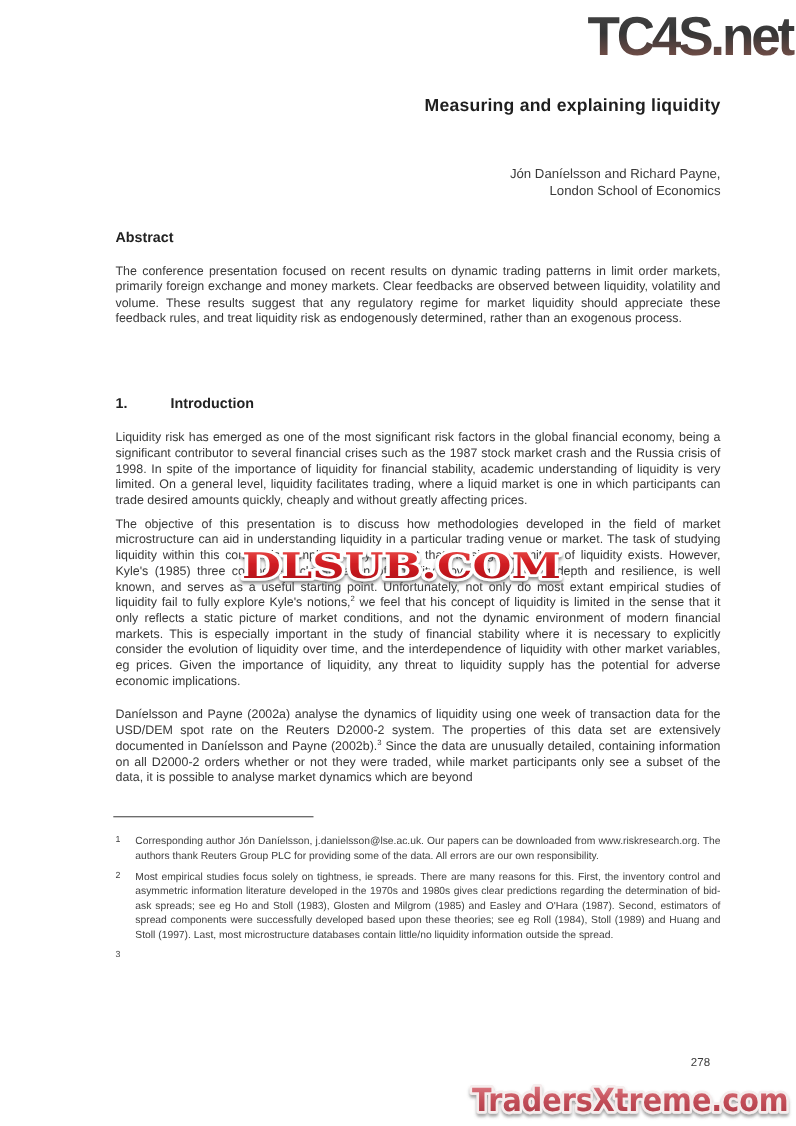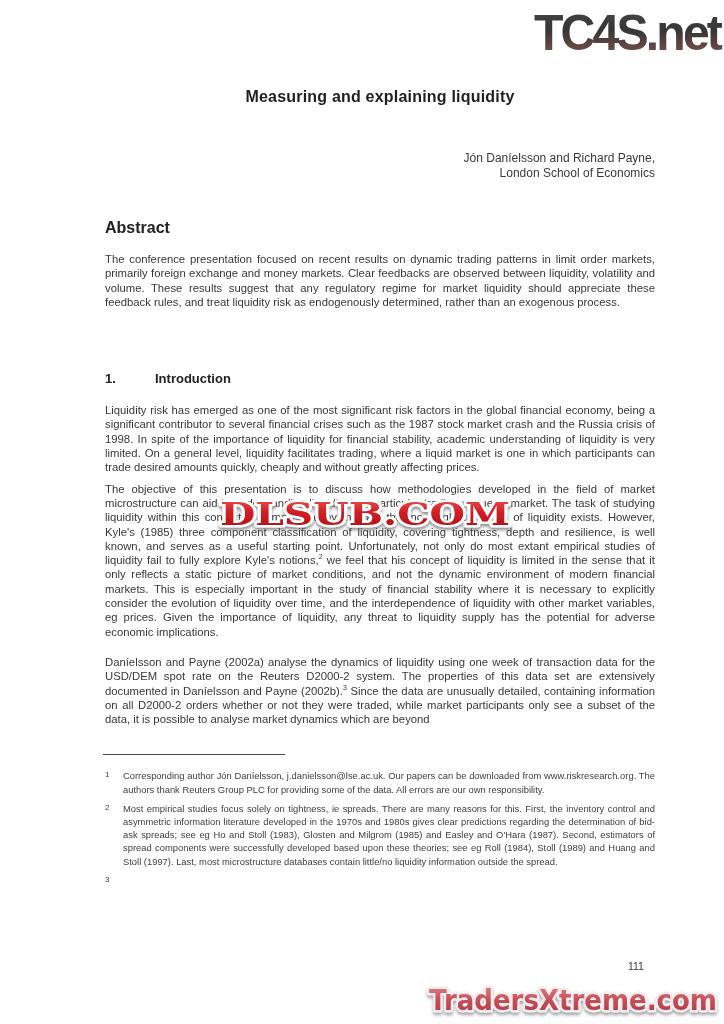--- a/index.html
+++ b/index.html
@@ -15,38 +15,38 @@
     padding-left: 16px;
   }
   .column {
     position: absolute;
     left: 105px;
     top: 0;
     width: 550px;
   }
   .title {
     margin-top: 86px;
-    text-align: center;
+    text-align: right;
     font-size: 16px;
     line-height: 22px;
     font-weight: bold;
     color: #1f1f1f;
     letter-spacing: 0.2px;
   }
   .title sup { font-size: 60%; vertical-align: super; line-height: 0; }
   .authors {
     margin-top: 43px;
     text-align: right;
     font-size: 12px;
     line-height: 15px;
     color: #3a3a3a;
   }
   .abstract-h {
-    margin-top: 39px;
-    font-size: 16px;
+    margin-top: 27px;
+    font-size: 13px;
     line-height: 15px;
     font-weight: bold;
     color: #222222;
   }
   p.body {
     font-size: 11.3px;
     line-height: 14.3px;
     text-align: justify;
     color: #383838;
   }
@@ -149,21 +149,21 @@
         <sup class="fn-sup">2</sup>
         <span>Most empirical studies focus solely on tightness, ie spreads. There are many reasons for this. First, the inventory control and asymmetric information literature developed in the 1970s and 1980s gives clear predictions regarding the determination of bid-ask spreads; see eg Ho and Stoll (1983), Glosten and Milgrom (1985) and Easley and O'Hara (1987). Second, estimators of spread components were successfully developed based upon these theories; see eg Roll (1984), Stoll (1989) and Huang and Stoll (1997). Last, most microstructure databases contain little/no liquidity information outside the spread.</span>
       </div>
       <div class="footnote">
         <sup class="fn-sup">3</sup>
       </div>
     </div>
 
   </div>
 
-  <div class="page-number">111</div>
+  <div class="page-number">278</div>
 
   <svg class="wm wm-dlsub" width="304" height="46" viewBox="0 0 304 46">
     <defs>
       <linearGradient id="dlgrad" x1="0" y1="0" x2="0" y2="1">
         <stop offset="0" stop-color="#ef5a55"></stop>
         <stop offset="0.45" stop-color="#d21e24"></stop>
         <stop offset="1" stop-color="#a80f14"></stop>
       </linearGradient>
       <filter id="dlshadow" x="-20%" y="-20%" width="140%" height="160%">
         <feDropShadow dx="0" dy="2.5" stdDeviation="1.6" flood-color="#555555" flood-opacity="0.65"></feDropShadow>

